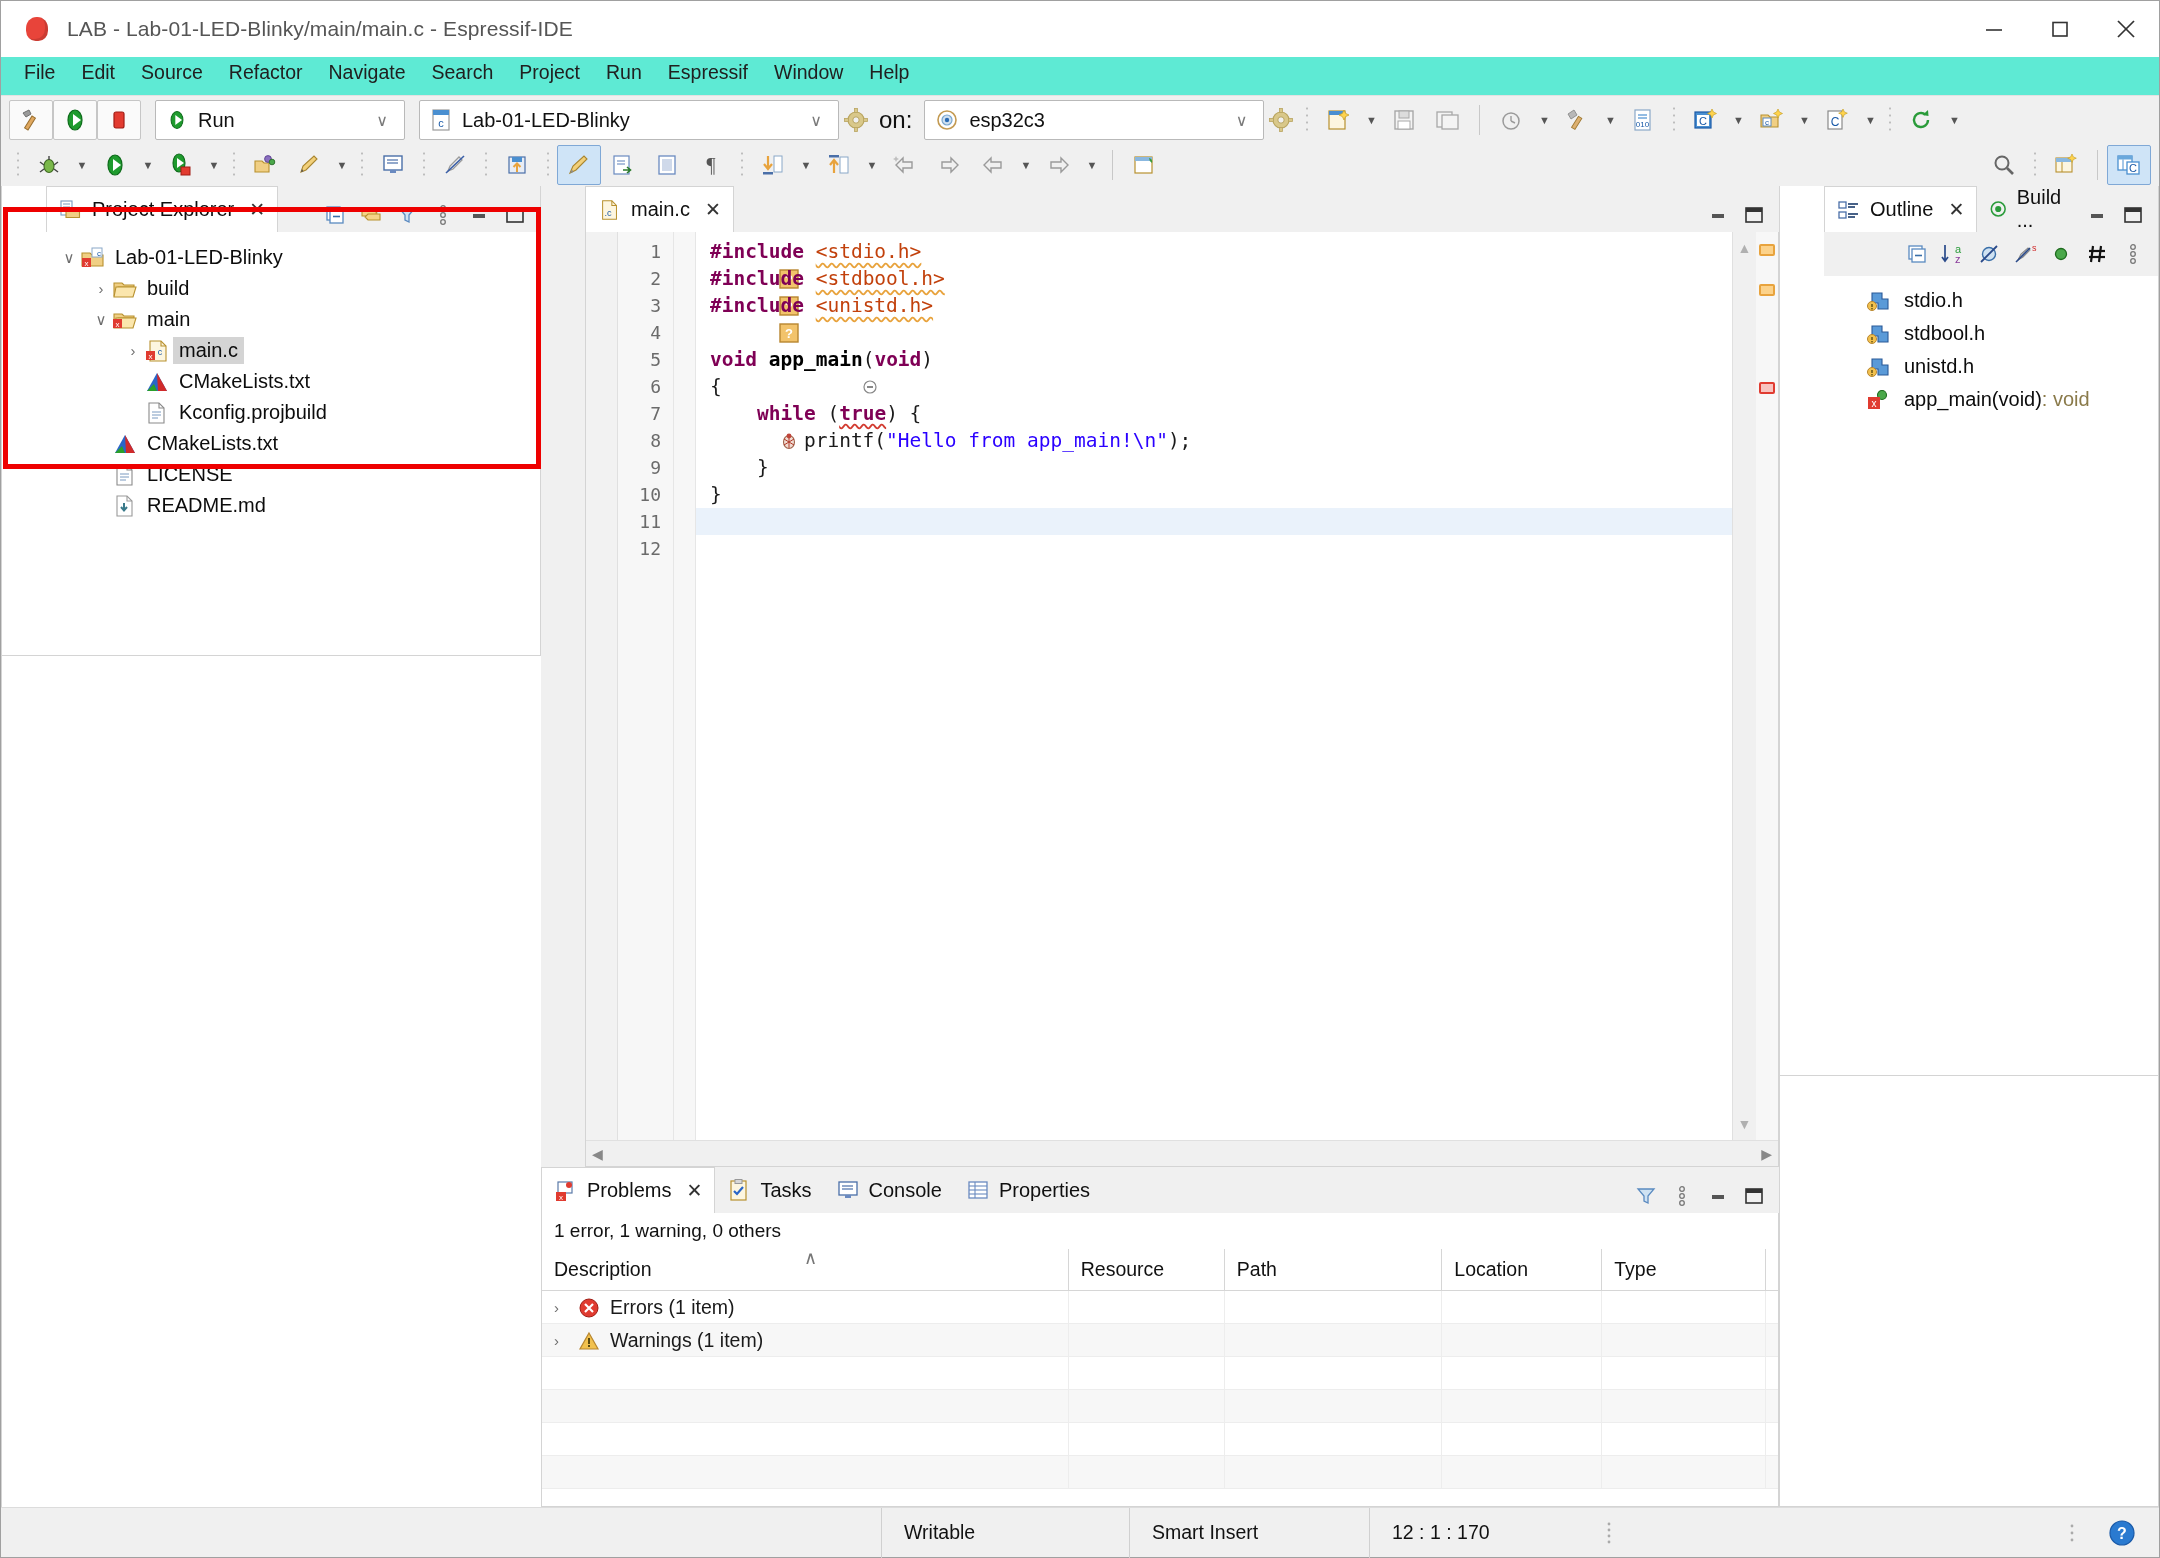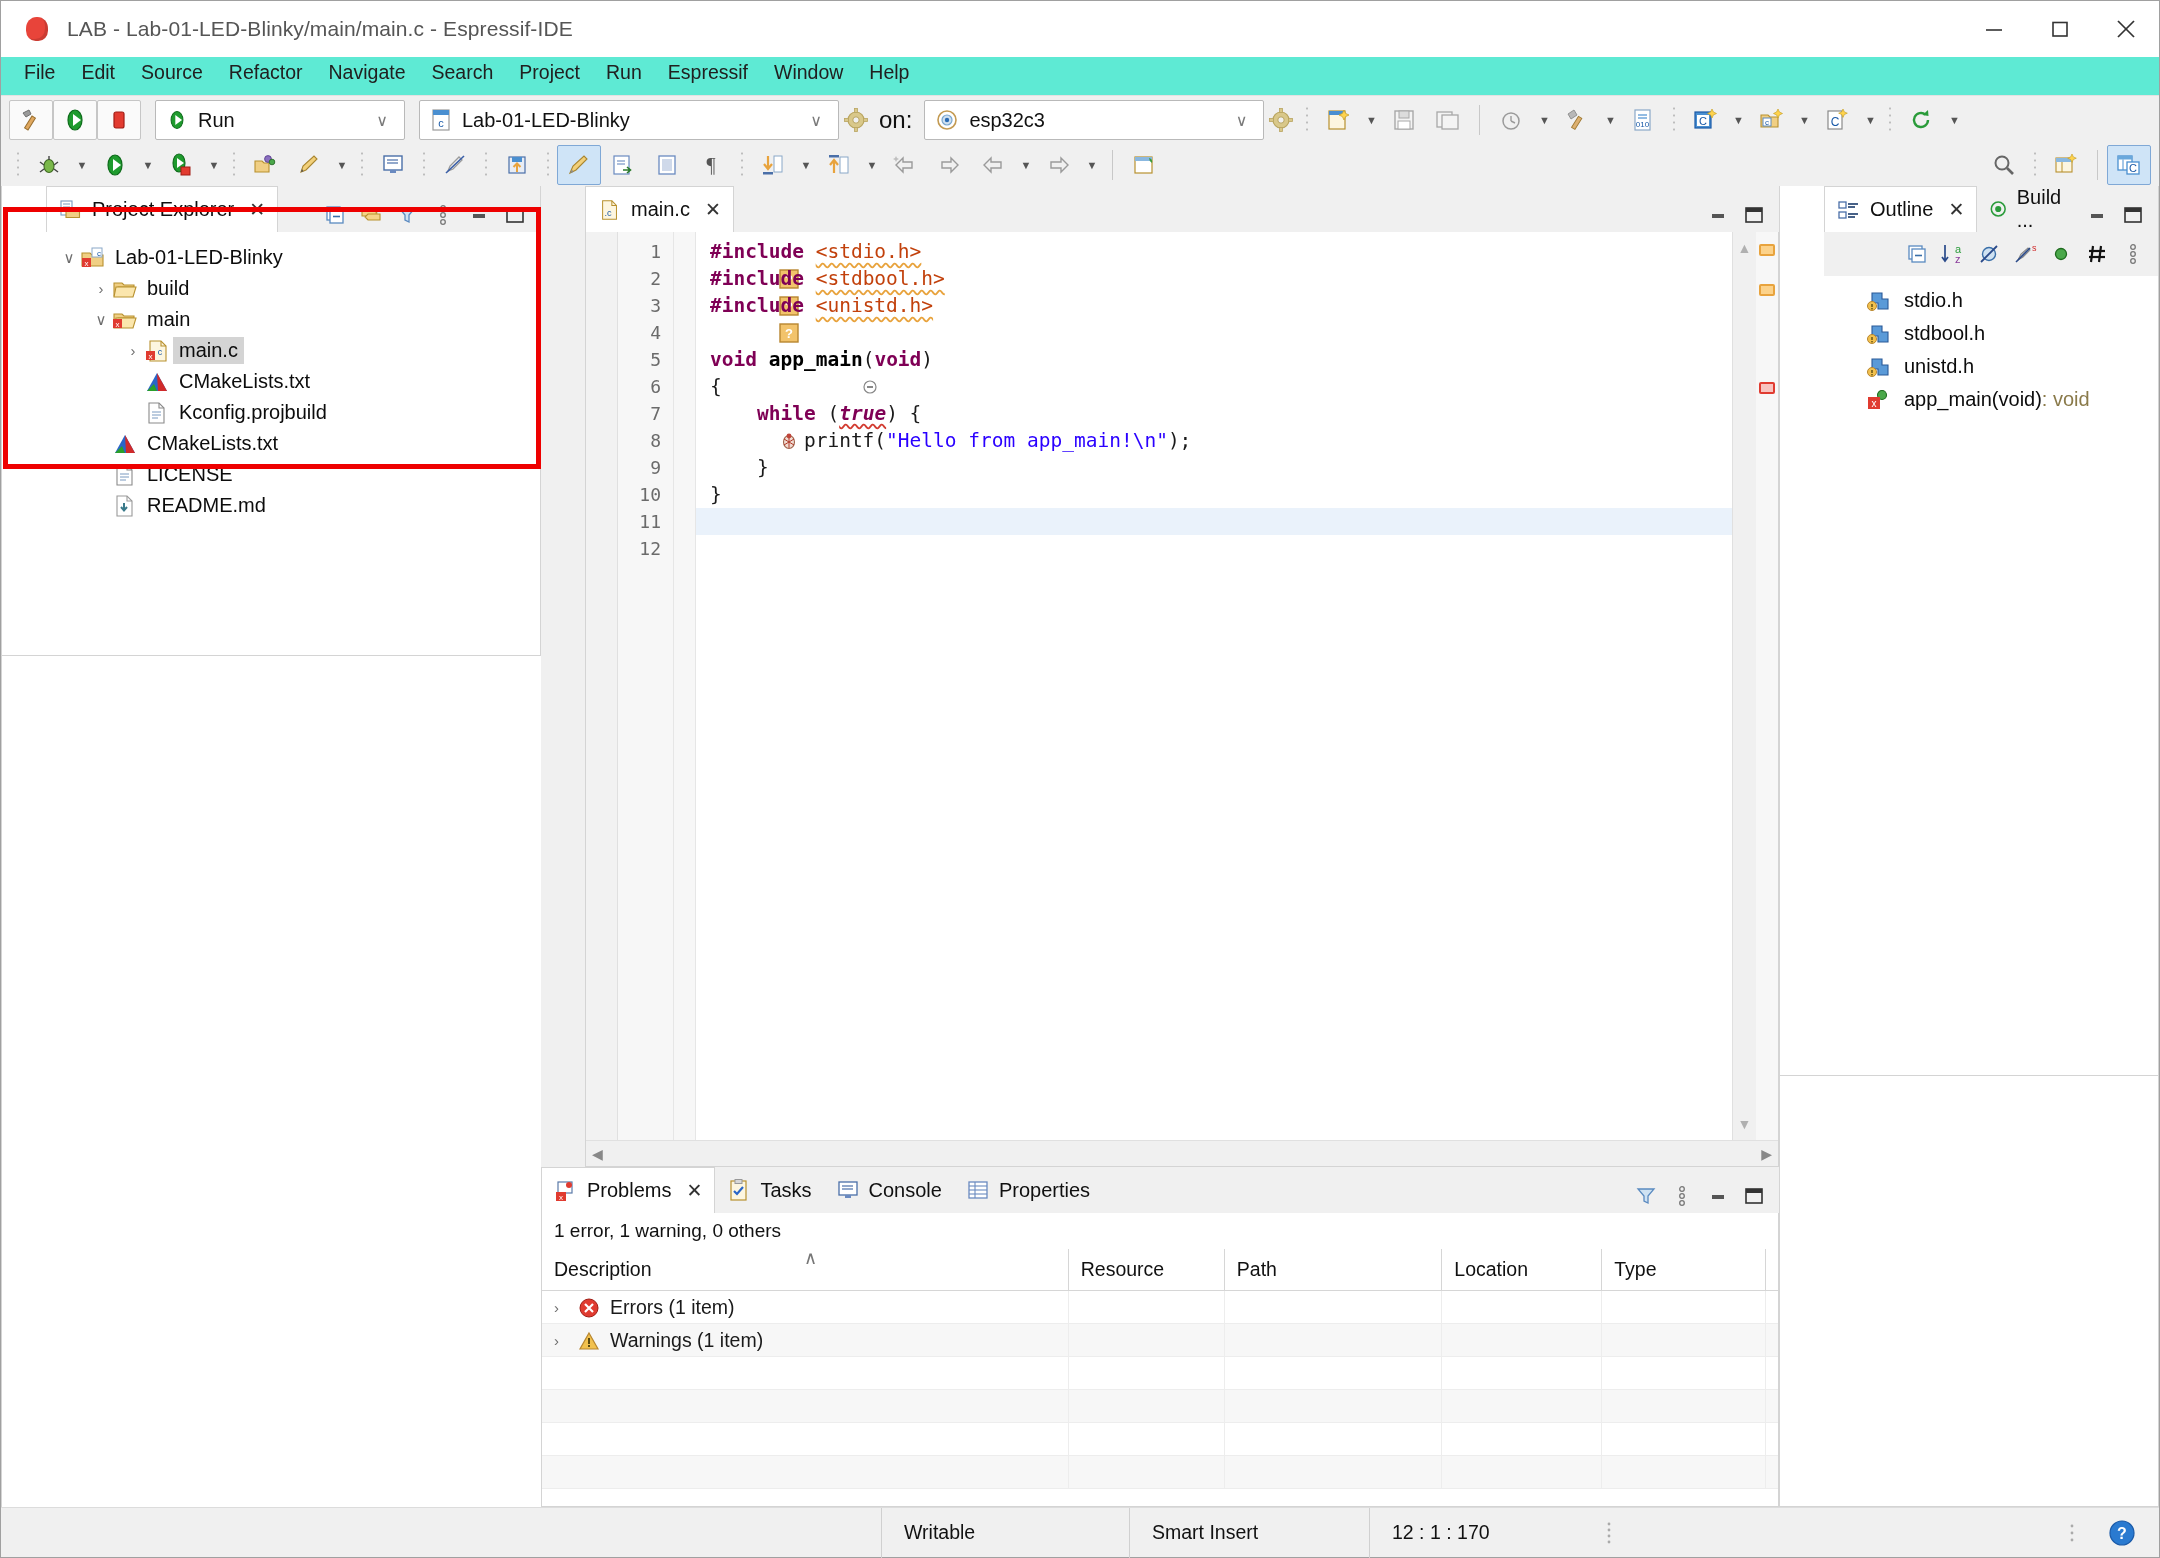--- a/index.html
+++ b/index.html
@@ -95,21 +95,21 @@
         font-size:19.5px; white-space:pre; }
   .ed-nums .cl { color:#6b6b6b; padding-right:12px; font-size:18px; }
   .ed-code .cl { padding-left:14px; }
   .ed-annot .cl { position:relative; }
   .kw { color:#7f0055; font-weight:bold; }
   .pp { color:#7f0055; font-weight:bold; }
   .hdr { color:#c2410c; }
   .str { color:#2a00ff; }
   .fn  { color:#000; }
   .squig { text-decoration: underline wavy #e8a33d; text-underline-offset:4px; }
-  .squig-r { text-decoration: underline wavy #d23b30; text-underline-offset:3px;font-style:italic; }
+  .squig-r { text-decoration: underline wavy #d23b30; text-underline-offset:3px; }
   .ed-right { width:46px; flex:0 0 46px; display:flex; }
   .ed-scroll { width:24px; background:#f0f0f0; border-left:1px solid #e0e0e0;
                display:flex; flex-direction:column; align-items:center; }
   .ed-ruler { width:22px; background:#f7f7f7; position:relative; }
   .mk { position:absolute; left:3px; width:16px; height:12px; border-radius:2px; }
   .mk.warn { background:#fcd28a; border:2px solid #e8a33d; }
   .mk.err  { background:#f8c3bf; border:2px solid #e03b30; }
   .hscroll { height:26px; flex:0 0 26px; background:#f0f0f0; border-top:1px solid #e0e0e0;
              display:flex; align-items:center; justify-content:space-between; padding:0 6px;
              color:#888; font-size:14px; }

